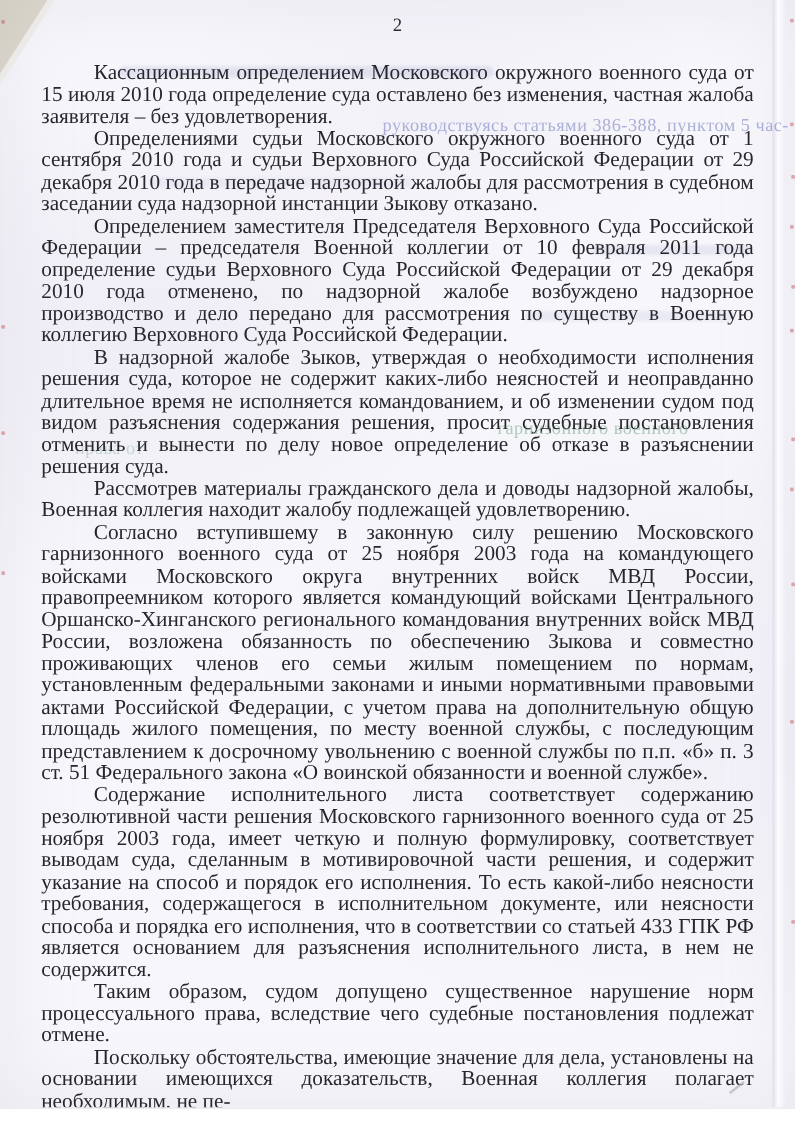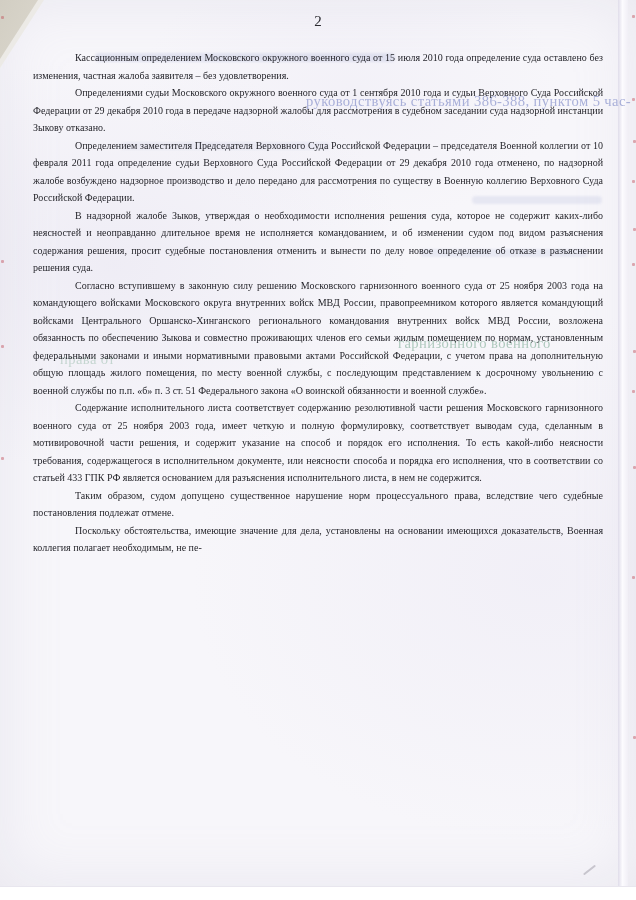--- a/index.html
+++ b/index.html
@@ -41,21 +41,21 @@
   .bottom-mark{
     position:absolute;left:582px;top:869px;width:15px;height:2px;
     background:#b5b2bc;transform:rotate(-38deg);opacity:.7;border-radius:1px;
   }
   .page-number{
     position:absolute;left:0;top:13px;width:636px;text-align:center;
     font-size:15px;color:#2b2b31;
   }
   .doc-body{
     position:absolute;left:33px;top:49px;width:570px;
-    font-size:10px;line-height:17.5px;color:#26262c;
+    font-size:17px;line-height:17.5px;color:#26262c;
     text-align:justify;
   }
   .doc-body p{margin:0;text-indent:42px;}
   
   .bleed{
     position:absolute;font-size:14.6px;white-space:nowrap;
     filter:blur(.5px);letter-spacing:.4px;pointer-events:none;
   }
   .bleed.blue{color:rgba(148,156,208,.78);}
   .bleed.green{color:rgba(150,186,168,.75);}
@@ -86,20 +86,21 @@
   <div class="smudge" style="left:95px;top:53px;width:300px;height:9px;"></div>
   <div class="smudge" style="left:472px;top:196px;width:130px;height:8px;opacity:.8;"></div>
   <div class="smudge" style="left:420px;top:249px;width:168px;height:8px;opacity:.7;"></div>
   <div class="smudge" style="left:120px;top:142px;width:210px;height:8px;opacity:.5;"></div>
 
   <div class="doc-body">
     <p>Кассационным определением Московского окружного военного суда от 15 июля 2010 года определение суда оставлено без изменения, частная жалоба заявителя – без удовлетворения.</p>
     <p>Определениями судьи Московского окружного военного суда от 1 сентября 2010 года и судьи Верховного Суда Российской Федерации от 29 декабря 2010 года в передаче надзорной жалобы для рассмотрения в судебном заседании суда надзорной инстанции Зыкову отказано.</p>
     <p>Определением заместителя Председателя Верховного Суда Российской Федерации – председателя Военной коллегии от 10 февраля 2011 года определение судьи Верховного Суда Российской Федерации от 29 декабря 2010 года отменено, по надзорной жалобе возбуждено надзорное производство и дело передано для рассмотрения по существу в Военную коллегию Верховного Суда Российской Федерации.</p>
     <p>В надзорной жалобе Зыков, утверждая о необходимости исполнения решения суда, которое не содержит каких-либо неясностей и неоправданно длительное время не исполняется командованием, и об изменении судом под видом разъяснения содержания решения, просит судебные постановления отменить и вынести по делу новое определение об отказе в разъяснении решения суда.</p>
+    <p>Рассмотрев материалы гражданского дела и доводы надзорной жалобы, Военная коллегия находит жалобу подлежащей удовлетворению.</p>
     <p>Согласно вступившему в законную силу решению Московского гарнизонного военного суда от 25 ноября 2003 года на командующего войсками Московского округа внутренних войск МВД России, правопреемником которого является командующий войсками Центрального Оршанско-Хинганского регионального командования внутренних войск МВД России, возложена обязанность по обеспечению Зыкова и совместно проживающих членов его семьи жилым помещением по нормам, установленным федеральными законами и иными нормативными правовыми актами Российской Федерации, с учетом права на дополнительную общую площадь жилого помещения, по месту военной службы, с последующим представлением к досрочному увольнению с военной службы по п.п. «б» п. 3 ст. 51 Федерального закона «О воинской обязанности и военной службе».</p>
     <p>Содержание исполнительного листа соответствует содержанию резолютивной части решения Московского гарнизонного военного суда от 25 ноября 2003 года, имеет четкую и полную формулировку, соответствует выводам суда, сделанным в мотивировочной части решения, и содержит указание на способ и порядок его исполнения. То есть какой-либо неясности требования, содержащегося в исполнительном документе, или неясности способа и порядка его исполнения, что в соответствии со статьей 433 ГПК РФ является основанием для разъяснения исполнительного листа, в нем не содержится.</p>
     <p>Таким образом, судом допущено существенное нарушение норм процессуального права, вследствие чего судебные постановления подлежат отмене.</p>
     <p>Поскольку обстоятельства, имеющие значение для дела, установлены на основании имеющихся доказательств, Военная коллегия полагает необходимым, не пе-</p>
   </div>
 
   <div class="speck" style="left:1px;top:16px;"></div>
   <div class="speck" style="left:1px;top:260px;"></div>
   <div class="speck" style="left:1px;top:345px;"></div>
   <div class="speck" style="left:1px;top:457px;"></div>

